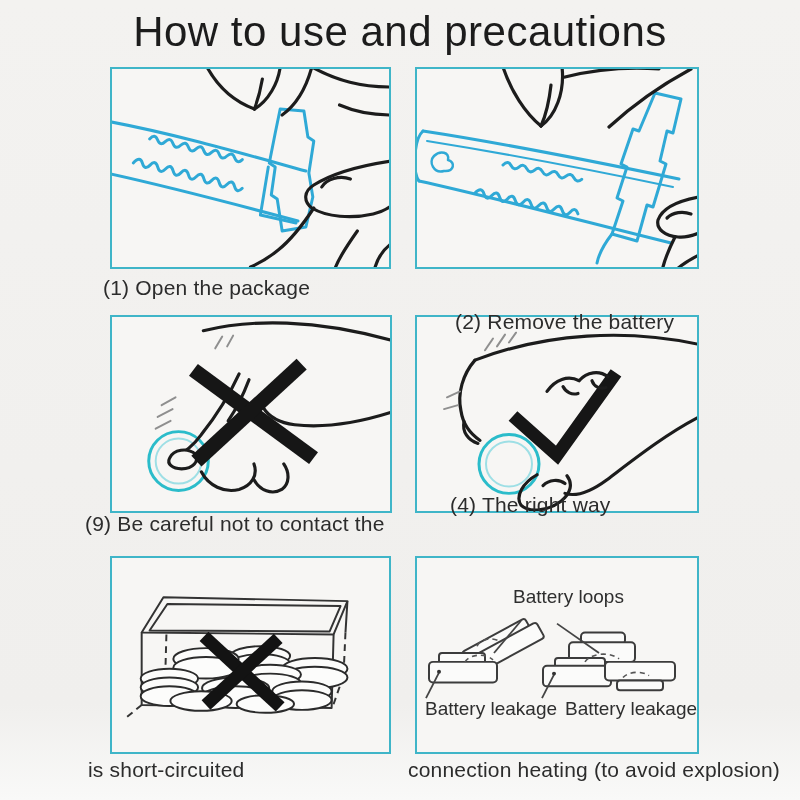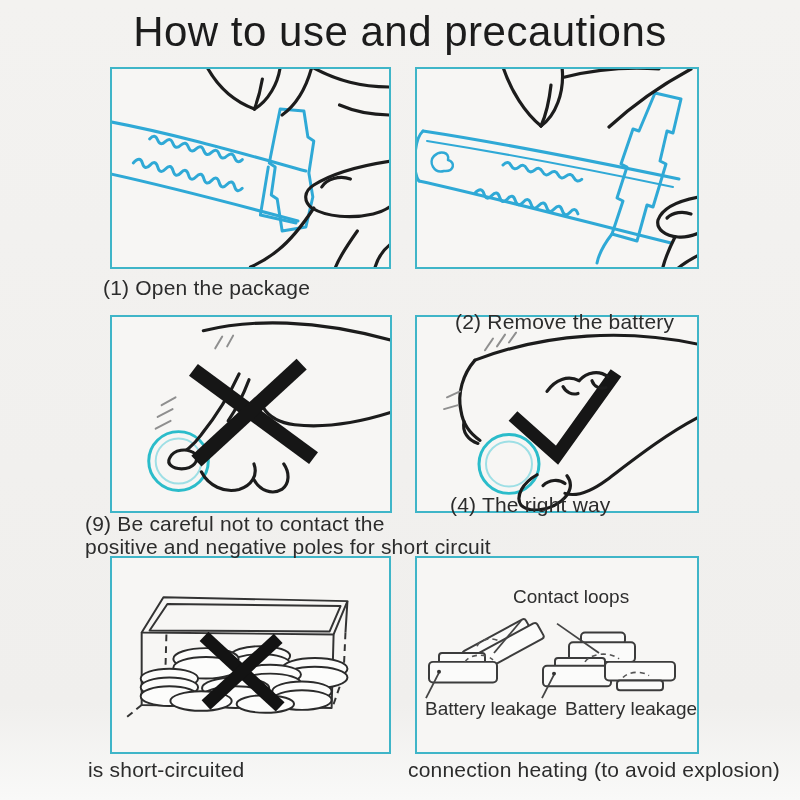--- a/index.html
+++ b/index.html
@@ -241,34 +241,33 @@
       </g>
       <g stroke="#444444" stroke-width="1.8" fill="none">
         <path d="M104,64 L77,97"></path>
         <path d="M140,67 L182,97"></path>
         <path d="M22,117 L9,143"></path>
         <path d="M137,119 L125,143"></path>
       </g>
       <circle cx="22" cy="116" r="2" fill="#333"></circle>
       <circle cx="137" cy="118" r="2" fill="#333"></circle>
     </svg>
-    <div class="inpanel-label gl">Contact loops</div>
+    <div class="inpanel-label gl">Battery loops</div>
     <div class="inpanel-label bl-left">Battery leakage</div>
     <div class="inpanel-label bl-right">Battery leakage</div>
   </div>
 
   <div class="caption c1">
     <div>(1) Open the package</div>
   </div>
   <div class="caption c2">
     <div>(2) Remove the battery</div>
   </div>
   <div class="caption c3">
     <div>(9) Be careful not to contact the</div>
-    <div>positive and negative poles for short circuit</div>
   </div>
   <div class="caption c4">
     <div>(4) The right way</div>
   </div>
   <div class="caption c5">
     <div>is short-circuited</div>
   </div>
   <div class="caption c6">
     <div>connection heating (to avoid explosion)</div>
   </div>

